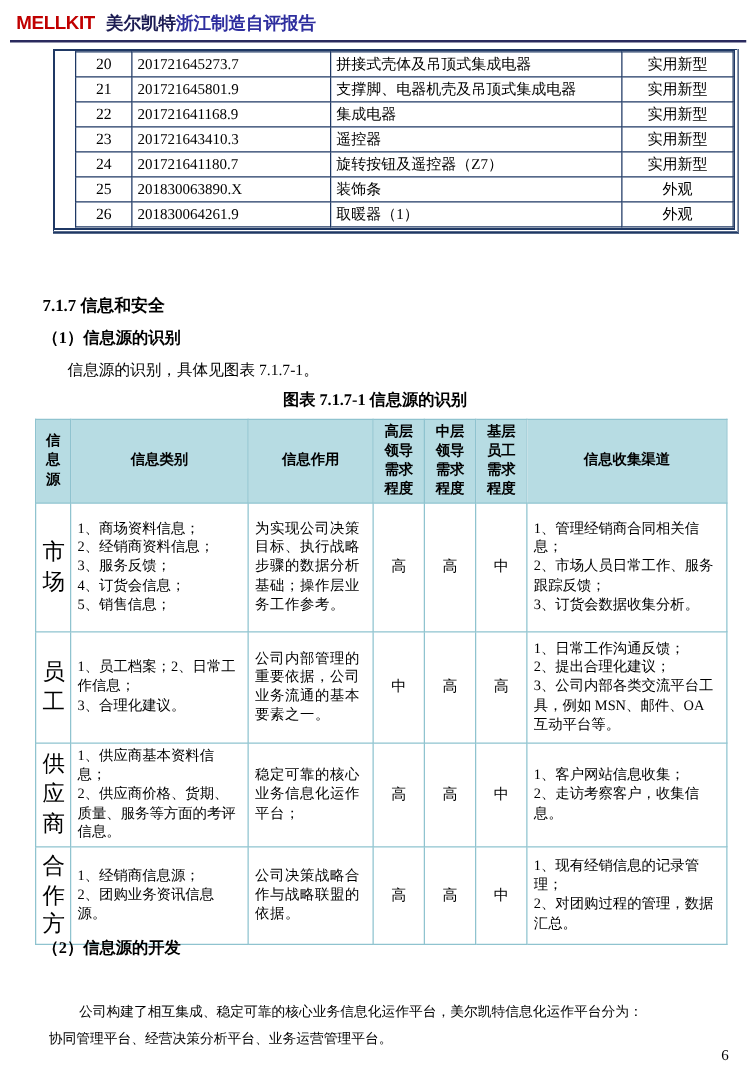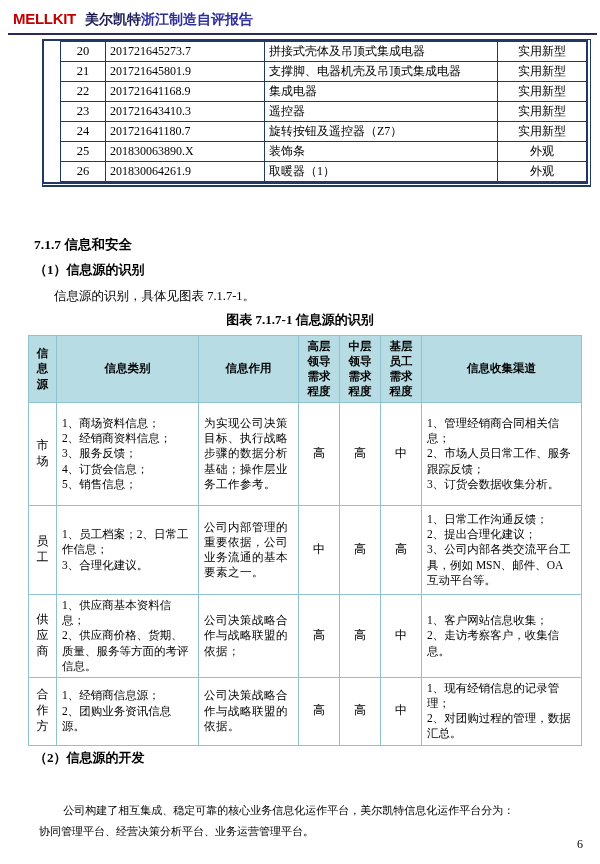--- a/index.html
+++ b/index.html
@@ -65,21 +65,21 @@
   }
   .info-table thead th{
     background:var(--header-bg);font-weight:bold;height:62px;
     text-align:center;padding:2px 4px;
   }
   .col-source{width:28px;}
   .col-cat{width:142px;}
   .col-func{width:100px;}
   .col-lvl{width:41px;}
   .col-chan{width:160px;}
-  .src-cell{text-align:center;padding:2px 3px;font-size:12px;line-height:1.4;background:#fff;font-weight:normal;}
+  .src-cell{text-align:right;padding:2px 3px;font-size:18px;line-height:1.4;background:#fff;font-weight:normal;}
   .lvl-cell{text-align:center;font-size:12px;}
   .preline{white-space:pre-line;}
   .func-cell{letter-spacing:0.5px;}
   .row-market{height:103px;}
   .row-staff{height:89px;}
   .row-supplier{height:82px;}
   .row-partner{height:66px;}
 </style>
 </head>
 <body>
@@ -190,21 +190,21 @@
         <td class="lvl-cell">高</td>
         <td class="lvl-cell">高</td>
         <td class="preline">1、日常工作沟通反馈；
 2、提出合理化建议；
 3、公司内部各类交流平台工具，例如 MSN、邮件、OA 互动平台等。</td>
       </tr>
       <tr class="row-supplier">
         <td class="src-cell">供应商</td>
         <td class="preline">1、供应商基本资料信息；
 2、供应商价格、货期、质量、服务等方面的考评信息。</td>
-        <td class="func-cell">公司决策战略合作与战略联盟的依据；</td>
+        <td class="func-cell">稳定可靠的核心业务信息化运作平台；</td>
         <td class="lvl-cell">高</td>
         <td class="lvl-cell">高</td>
         <td class="lvl-cell">中</td>
         <td class="preline">1、客户网站信息收集；
 2、走访考察客户，收集信息。</td>
       </tr>
       <tr class="row-partner">
         <td class="src-cell">合作方</td>
         <td class="preline">1、经销商信息源；
 2、团购业务资讯信息源。</td>

